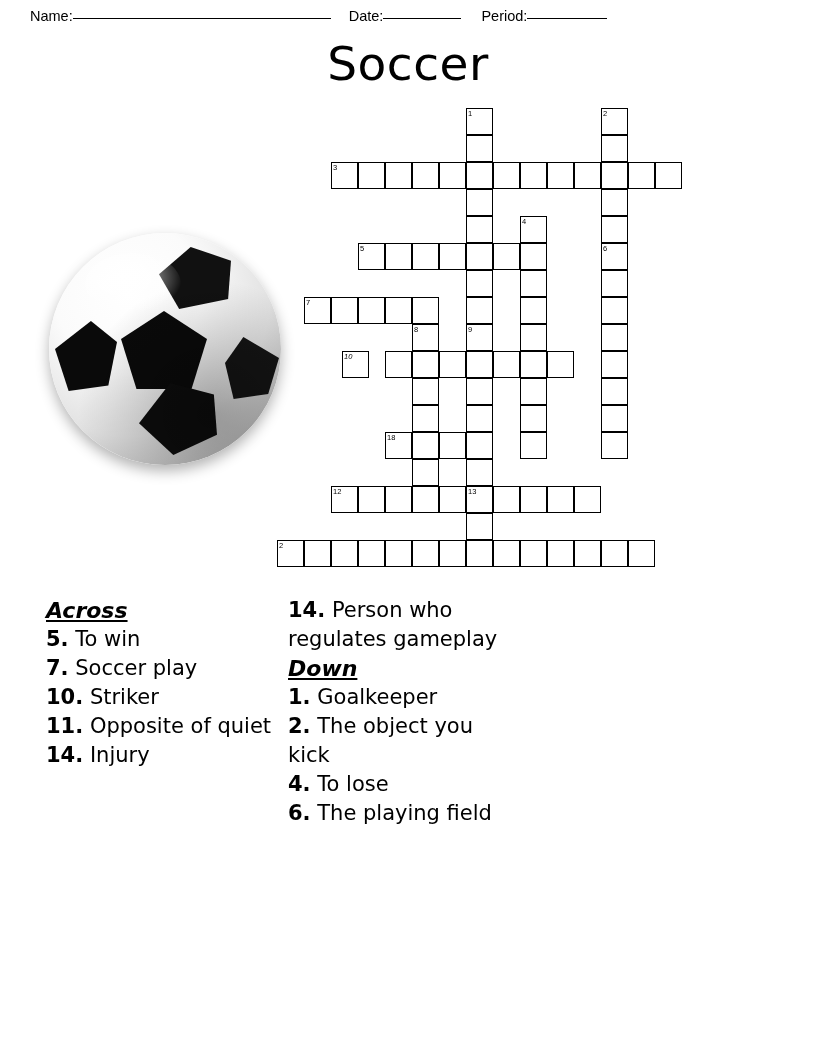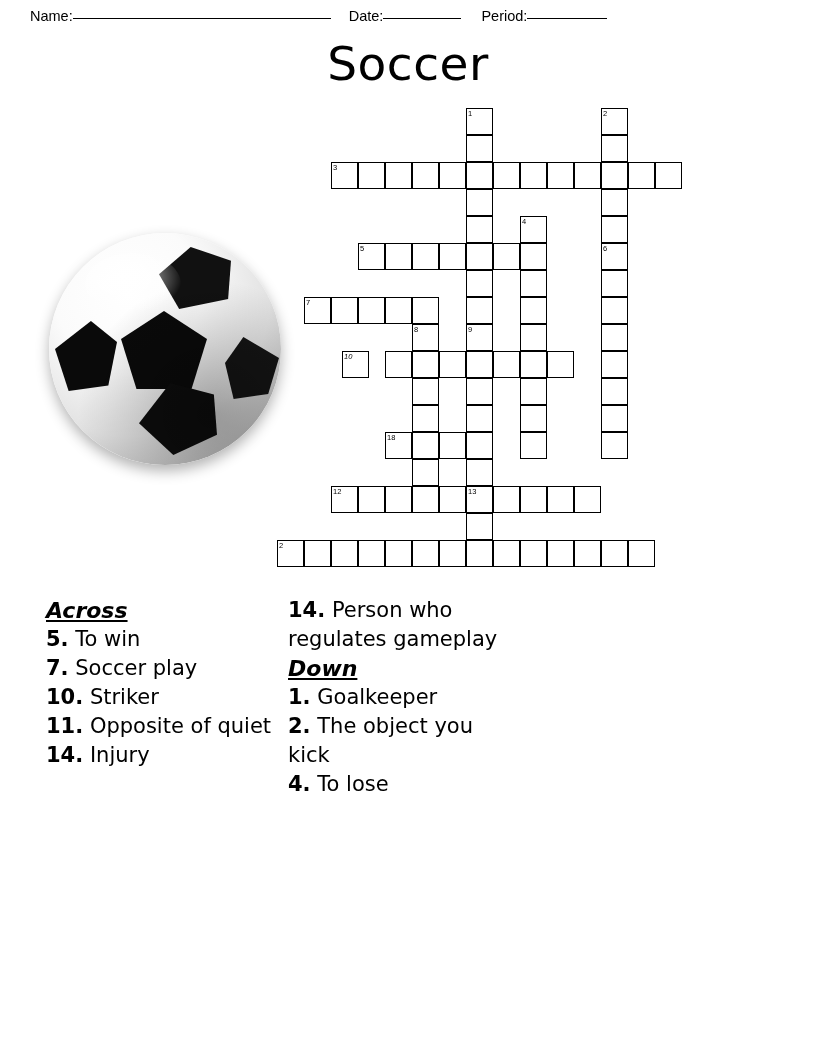--- a/index.html
+++ b/index.html
@@ -342,16 +342,17 @@
     <span class="clue"><span class="n">11.</span> <span>Opposite of quiet</span></span>
     <span class="clue"><span class="n">14.</span> <span>Injury</span></span>
   </div>
 
   <div class="clue-col col-2">
     <span class="clue"><span class="n">14.</span> <span>Person who regulates gameplay</span></span>
     <span class="heading">Down</span>
     <span class="clue"><span class="n">1.</span> <span>Goalkeeper</span></span>
     <span class="clue"><span class="n">2.</span> <span>The object you kick</span></span>
     <span class="clue"><span class="n">4.</span> <span>To lose</span></span>
+    <span class="clue"><span class="n">6.</span> <span>The playing field</span></span>
   </div>
 
 
 </div>
 
 </body></html>

